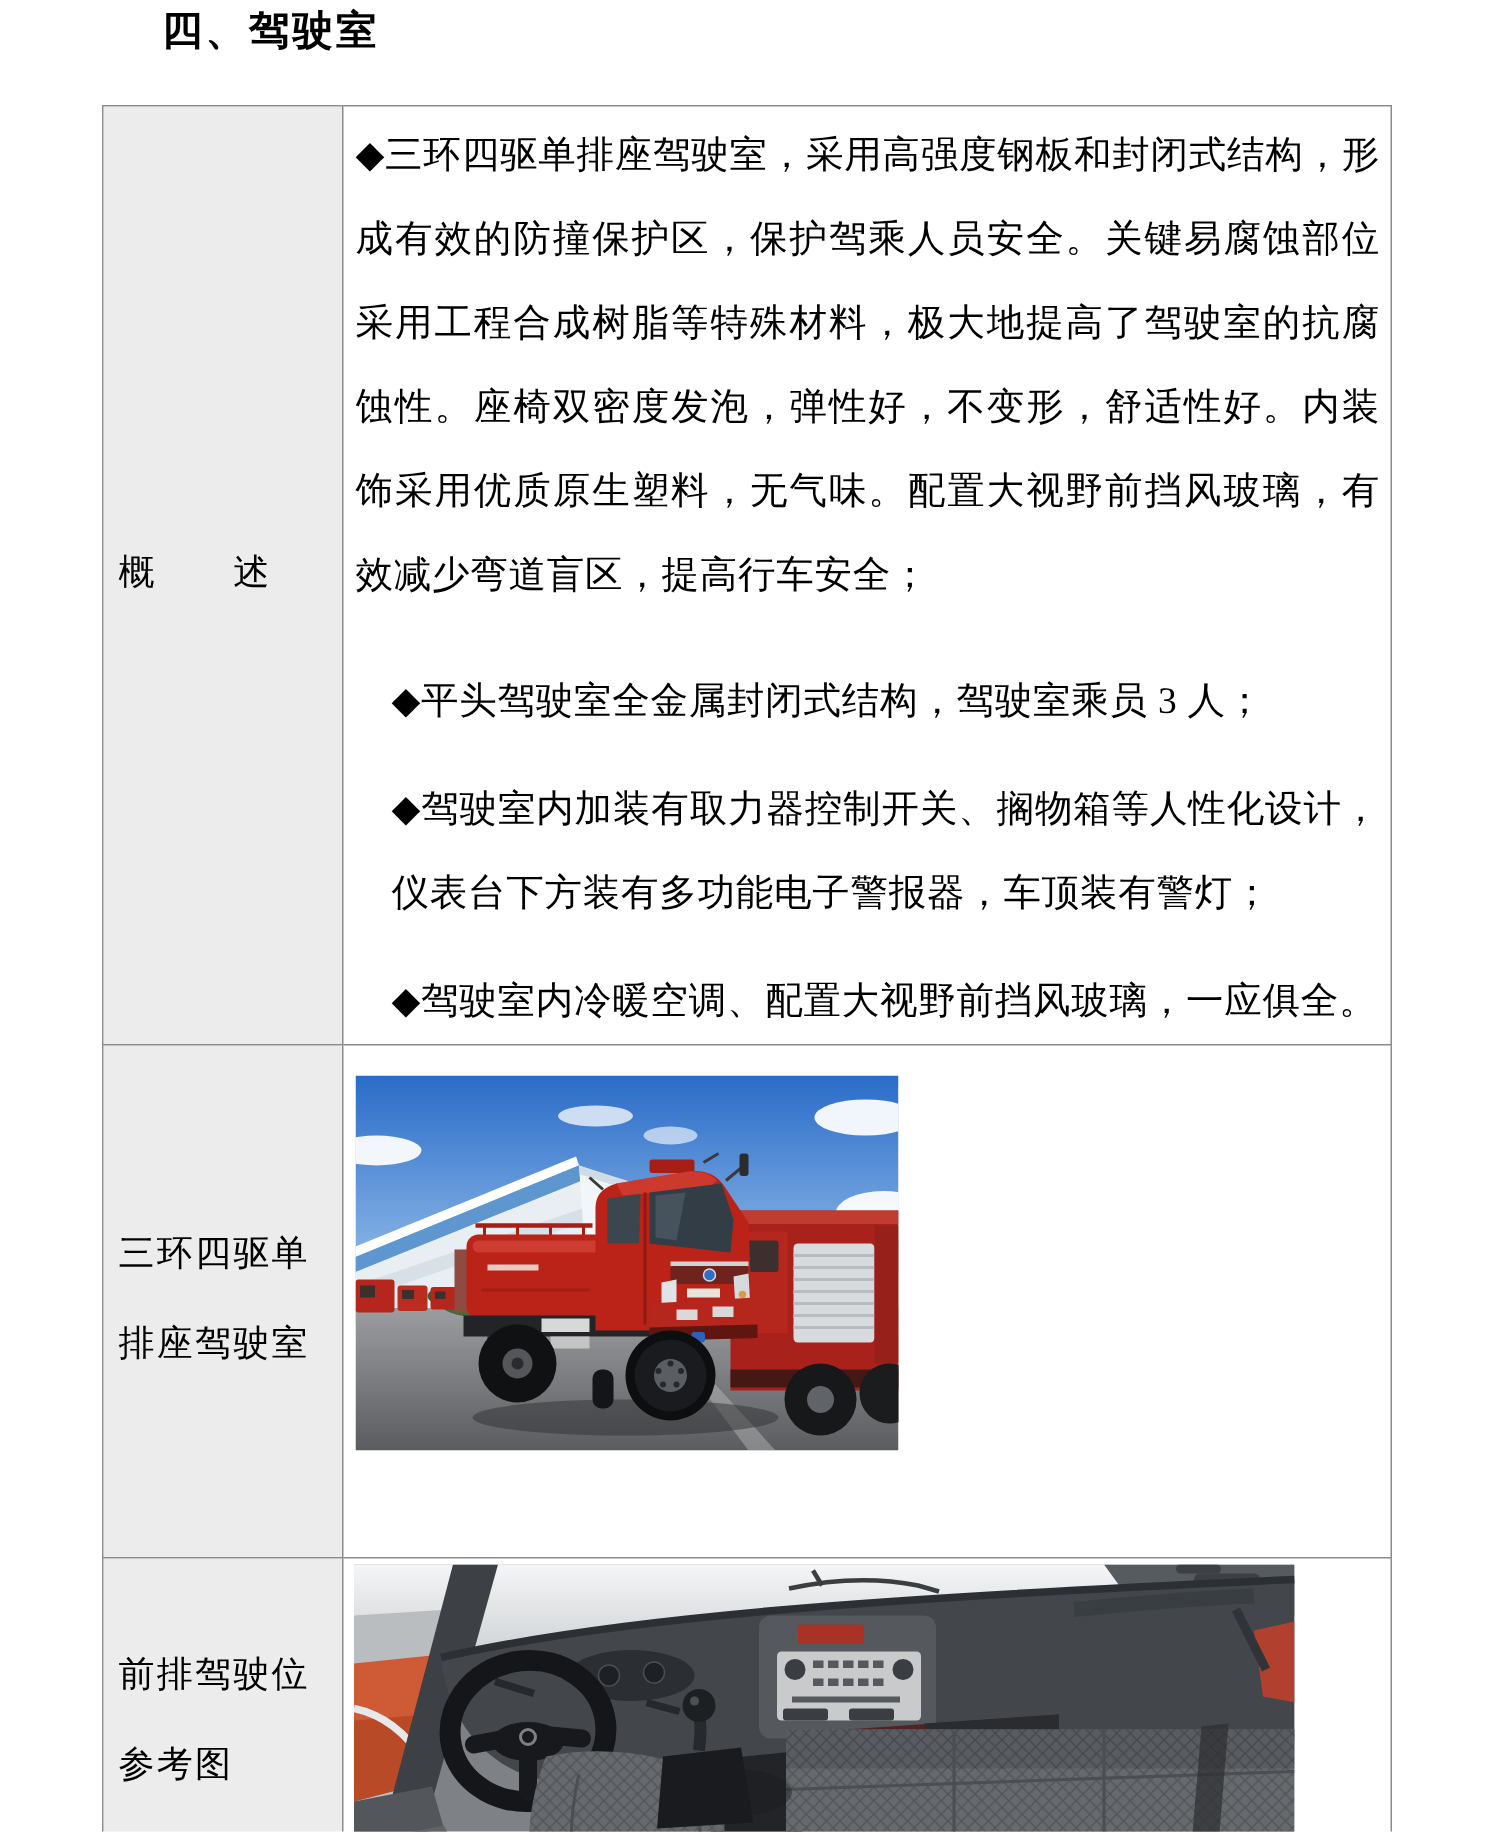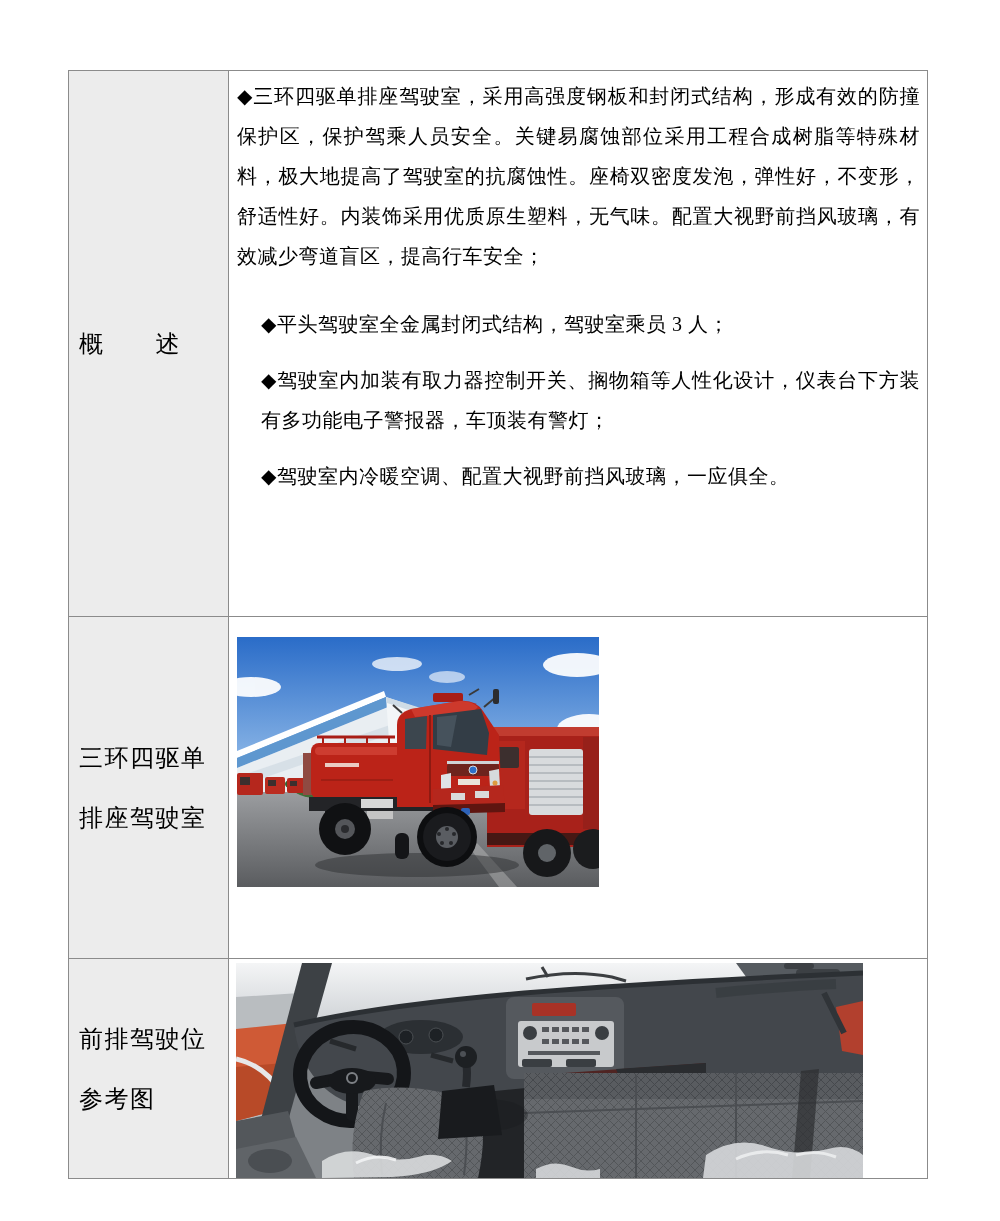--- a/index.html
+++ b/index.html
@@ -25,41 +25,42 @@
     vertical-align:top;overflow:hidden;padding:0;
   }
   .spec-table col.c1{width:160px;}
   .spec-table col.c2{width:699px;}
   tr.r1{height:546px;} tr.r2{height:342px;} tr.r3{height:207px;}
   td.label-cell{
     background:var(--label-cell-bg);
     vertical-align:middle;
   }
   .label-inner{
-    padding-left:10px;font-size:24px;letter-spacing:1.5px;line-height:60px;
+    padding-left:10px;font-size:24px;letter-spacing:1.5px;line-height:60px;font-family:Liberation Mono, monospace;
   }
   td.content-cell .text-wrap{
     padding:5px 7px 0 8px;
   }
   .content-cell p.para{
-    margin:0;font-size:20px;line-height:40px;
+    margin:0;font-size:25px;line-height:56px;
     text-align:justify;text-justify:inter-character;
     word-break:break-all;letter-spacing:0.5px;
   }
   .content-cell p.para + p.para{margin-top:16px;margin-left:24px;}
   .content-cell p.para.first{margin-bottom:28px;}
   .photo-wrap{padding:20px 0 0 8px;}
   .photo-wrap.interior{padding:4px 0 0 7px;}
   svg{display:block;}
 </style>
 </head>
 <body>
 
 <div class="page">
 
+  <h1 class="doc-title">四、驾驶室</h1>
 
   <table class="spec-table">
     <colgroup>
         <col class="c1">
         <col class="c2">
       </colgroup>
 
     <tbody>
         <tr class="r1">
       <td class="label-cell">

